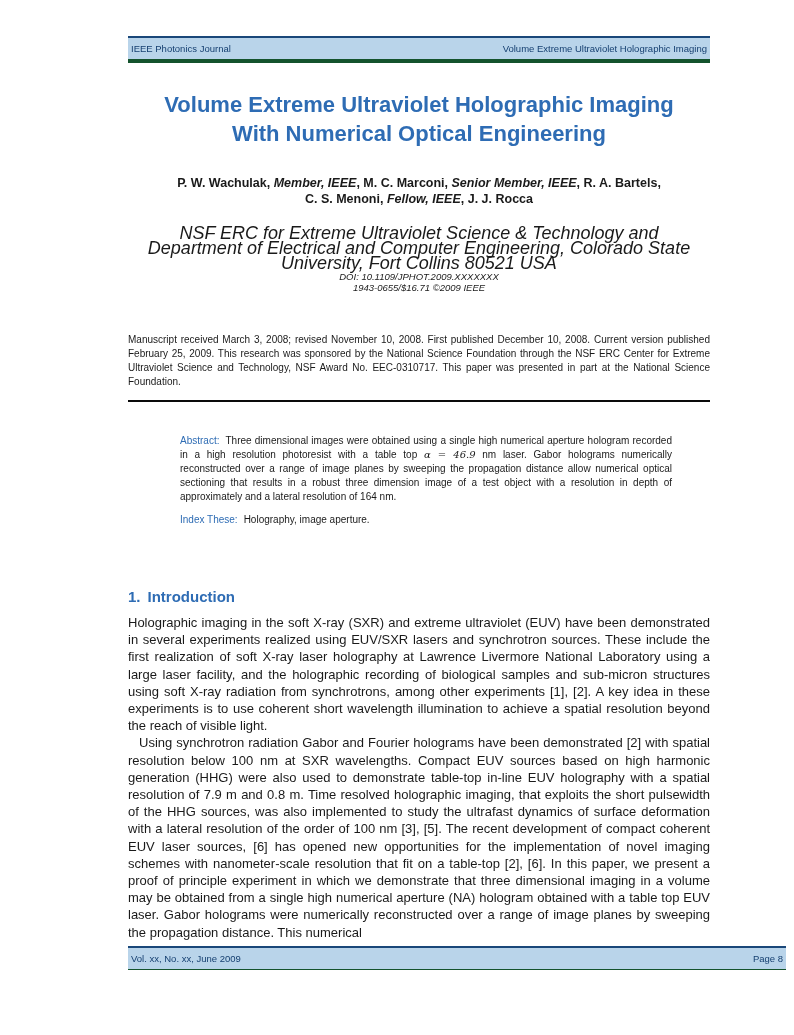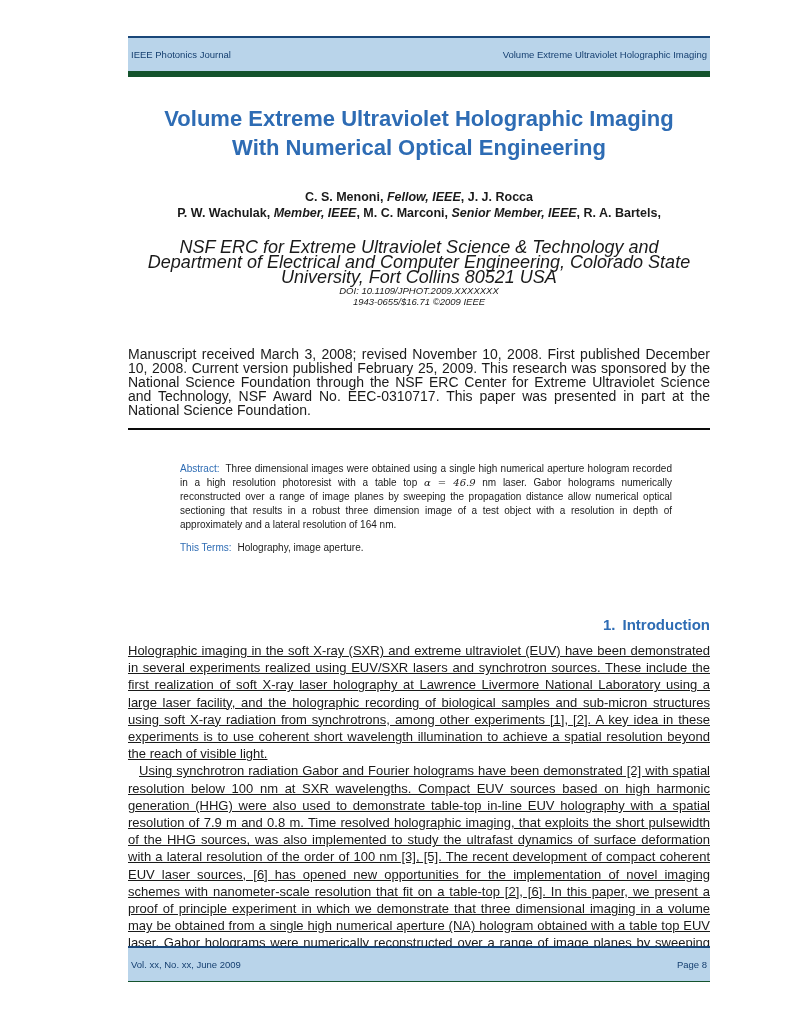--- a/index.html
+++ b/index.html
@@ -5,91 +5,91 @@
   html,body { margin:0; padding:0; background:#ffffff; }
   .page {
     position:relative; width:794px; height:1035px; margin:0 auto;
     background:#ffffff; overflow:hidden;
     font-family:"Liberation Sans", sans-serif; color:#1a1a1a;
   }
   .column { position:absolute; left:128px; top:36px; width:582px; }
 
   .bar {
     display:flex; justify-content:space-between; align-items:center;
-    background:#b9d4ea; border-top:2px solid #1a4779; border-bottom:6px solid #14532d;
-    font-size:9.5px; color:#153f70; padding:10px 3px; line-height:13px;
+    background:#b9d4ea; border-top:2px solid #1a4779; border-bottom:4px solid #14532d;
+    font-size:9.5px; color:#153f70; padding:4px 3px; line-height:13px;
   }
   .bar.footer-bar { border-bottom-width:1px; }
 
   .title { margin-top:27px; text-align:center; color:#2e6cb4; font-weight:bold; font-size:22px; line-height:29px; }
 
   .authors { margin-top:27px; text-align:center; font-size:12.5px; line-height:16px; }
   .b  { font-weight:bold; }
   .bi { font-weight:bold; font-style:italic; }
 
   .affiliation { margin-top:19px; text-align:center; font-style:italic; font-size:18px; line-height:15px; padding:0 12px; }
 
   .doi { text-align:center; font-style:italic; font-size:9.5px; line-height:11px; }
 
-  .manuscript { margin-top:40px; text-align:justify; font-size:14px; line-height:14px; }
+  .manuscript { margin-top:40px; text-align:justify; font-size:10px; line-height:14px; }
 
   .rule { margin:11px 0 0 0; border:0; border-top:2px solid #0a0a0a; }
 
   .abstract-block { margin-top:32px; padding:0 38px 0 52px; font-size:10px; line-height:14px; text-align:justify; }
   .label { color:#2e6cb4; font-weight:normal; margin-right:6px; }
   .index-terms { margin-top:9px; }
   .math { font-family:"DejaVu Serif", serif; font-style:italic; }
 
-  .section-heading { margin-top:61px; color:#2e6cb4; font-weight:bold; font-size:15px; line-height:18px;text-align:right; }
+  .section-heading { margin-top:61px; color:#2e6cb4; font-weight:bold; font-size:15px; line-height:18px; }
   .section-heading .num { margin-right:7px; }
 
   .body-text { margin-top:8px; font-size:13px; line-height:17.2px; text-align:justify; }
-  .body-text p { margin:0;text-decoration:underline; }
+  .body-text p { margin:0; }
   .body-text p.indent { text-indent:11px; }
 
-  .footer { position:absolute; left:128px; top:946px; width:582px; }
+  .footer { position:absolute; left:128px; top:946px; width:658px; }
 </style>
 </head>
 <body>
 
 <div class="page">
   <div class="column">
 
     <div class="bar">
       <span>IEEE Photonics Journal</span>
       <span>Volume Extreme Ultraviolet Holographic Imaging</span>
     </div>
 
     <div class="title">
       <div>Volume Extreme Ultraviolet Holographic Imaging</div>
       <div>With Numerical Optical Engineering</div>
     </div>
 
     <div class="authors">
+      <div><span class="b">P. W. Wachulak, </span><span class="bi">Member, IEEE</span><span class="b">, M. C. Marconi, </span><span class="bi">Senior Member, IEEE</span><span class="b">, R. A. Bartels,</span></div>
       <div><span class="b">C. S. Menoni, </span><span class="bi">Fellow, IEEE</span><span class="b">, J. J. Rocca</span></div>
-      <div><span class="b">P. W. Wachulak, </span><span class="bi">Member, IEEE</span><span class="b">, M. C. Marconi, </span><span class="bi">Senior Member, IEEE</span><span class="b">, R. A. Bartels,</span></div>
     </div>
 
     <div class="affiliation">NSF ERC for Extreme Ultraviolet Science &amp; Technology and Department of Electrical and Computer Engineering, Colorado State University, Fort Collins 80521 USA</div>
 
     <div class="doi">
       <div>DOI: 10.1109/JPHOT.2009.XXXXXXX</div>
       <div>1943-0655/$16.71 ©2009 IEEE</div>
     </div>
 
     <div class="manuscript">Manuscript received March 3, 2008; revised November 10, 2008. First published December 10, 2008. Current version published February 25, 2009. This research was sponsored by the National Science Foundation through the NSF ERC Center for Extreme Ultraviolet Science and Technology, NSF Award No. EEC-0310717. This paper was presented in part at the National Science Foundation.</div>
 
     <hr class="rule">
 
     <div class="abstract-block">
       <div>
         <span class="label">Abstract:</span><span><span>Three dimensional images were obtained using a single high numerical aperture hologram recorded in a high resolution photoresist with a table top </span><span class="math">α = 46.9</span><span> nm laser. Gabor holograms numerically reconstructed over a range of image planes by sweeping the propagation distance allow numerical optical sectioning that results in a robust three dimension image of a test object with a resolution in depth of approximately and a lateral resolution of 164 nm.</span></span>
       </div>
       <div class="index-terms">
-        <span class="label">This Terms:</span><span>Holography, image aperture.</span>
+        <span class="label">Index These:</span><span>Holography, image aperture.</span>
       </div>
     </div>
 
     <div class="section-heading">
       <span class="num">1.</span><span>Introduction</span>
     </div>
 
     <div class="body-text">
       <p>Holographic imaging in the soft X-ray (SXR) and extreme ultraviolet (EUV) have been demonstrated in several experiments realized using EUV/SXR lasers and synchrotron sources. These include the first realization of soft X-ray laser holography at Lawrence Livermore National Laboratory using a large laser facility, and the holographic recording of biological samples and sub-micron structures using soft X-ray radiation from synchrotrons, among other experiments [1], [2]. A key idea in these experiments is to use coherent short wavelength illumination to achieve a spatial resolution beyond the reach of visible light.</p>
       <p class="indent">Using synchrotron radiation Gabor and Fourier holograms have been demonstrated [2] with spatial resolution below 100 nm at SXR wavelengths. Compact EUV sources based on high harmonic generation (HHG) were also used to demonstrate table-top in-line EUV holography with a spatial resolution of 7.9 m and 0.8 m. Time resolved holographic imaging, that exploits the short pulsewidth of the HHG sources, was also implemented to study the ultrafast dynamics of surface deformation with a lateral resolution of the order of 100 nm [3], [5]. The recent development of compact coherent EUV laser sources, [6] has opened new opportunities for the implementation of novel imaging schemes with nanometer-scale resolution that fit on a table-top [2], [6]. In this paper, we present a proof of principle experiment in which we demonstrate that three dimensional imaging in a volume may be obtained from a single high numerical aperture (NA) hologram obtained with a table top EUV laser. Gabor holograms were numerically reconstructed over a range of image planes by sweeping the propagation distance. This numerical</p>

